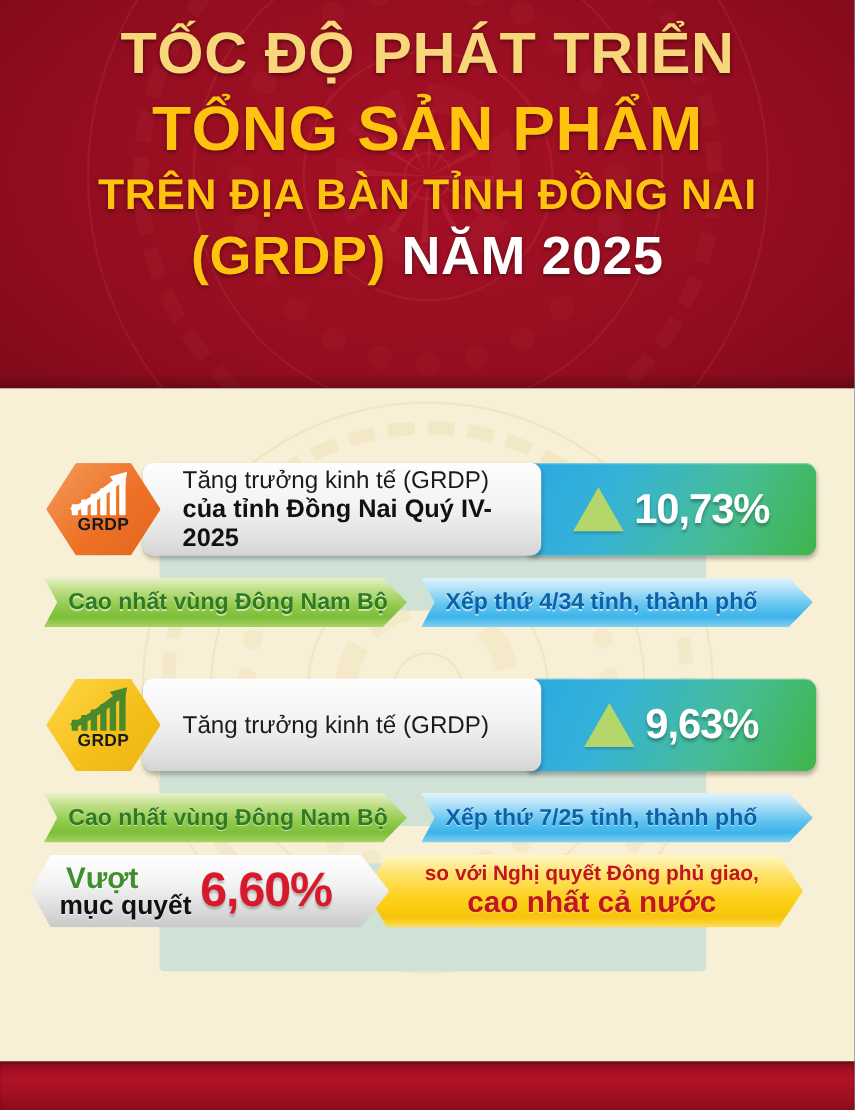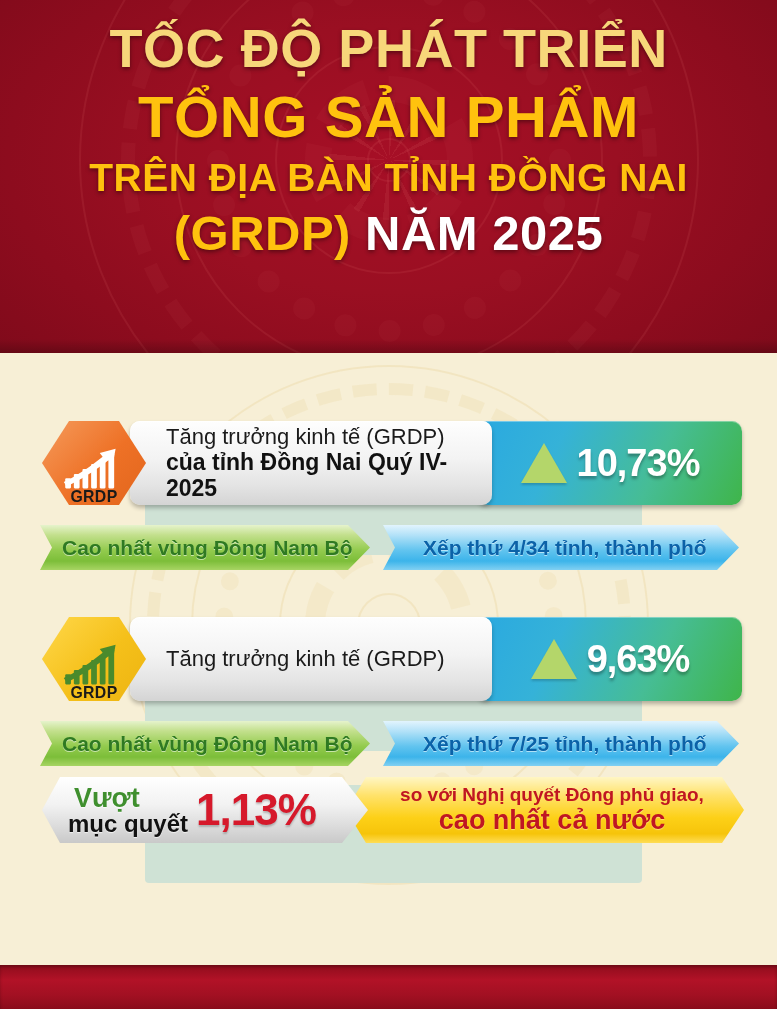--- a/index.html
+++ b/index.html
@@ -101,21 +101,21 @@
   .band {
     position:absolute; background:#cfe2d5; border-radius:4px;
   }
 
   
   .main-row { position:absolute; display:flex; align-items:stretch; height:84px; }
 
   .hex {
     position:relative; width:104px; height:84px; flex:0 0 104px;
     clip-path:polygon(26% 0%, 74% 0%, 100% 50%, 74% 100%, 26% 100%, 0% 50%);
-    display:flex; align-items:flex-end; justify-content:center;
+    display:flex; align-items:flex-start; justify-content:center;
     filter:drop-shadow(2px 3px 3px rgba(0,0,0,.30));
     z-index:3;
   }
   .hex.orange { background:linear-gradient(135deg,#f59b5c 0%,#ee7126 55%,#e2661d 100%); }
   .hex.yellow { background:linear-gradient(135deg,#ffd84a 0%,#f5c01a 55%,#edb411 100%); }
   .hex svg { width:72px; height:62px; margin-top:2px; }
 
   .label-panel {
     position:relative; flex:1 1 auto;
     margin-left:-16px;
@@ -158,21 +158,21 @@
     filter:drop-shadow(2px 3px 3px rgba(0,0,0,.26));
   }
   .chev.green {
     background:linear-gradient(to bottom,#e6f3cc 0%,#c3e08d 22%,#93cb4e 56%,#7cbe39 80%,#a7d463 100%);
   }
   .chev.blue {
     background:linear-gradient(to bottom,#e2f4fd 0%,#b4e2f8 22%,#62c4ef 56%,#3cb4ea 80%,#81d0f2 100%);
   }
   .chev-text { font-size:21px; font-weight:700; line-height:1; white-space:nowrap; }
   .chev.green .chev-text { color:#2f7a22; text-shadow:0 1px 0 rgba(255,255,255,.55); }
-  .chev.blue  .chev-text { color:#0b62a8; text-shadow:0 1px 0 rgba(255,255,255,.55);margin-left:18px; }
+  .chev.blue  .chev-text { color:#0b62a8; text-shadow:0 1px 0 rgba(255,255,255,.55); }
 
   
   .banner-row { position:absolute; display:flex; align-items:stretch; height:66px; }
   .ban-left {
     position:relative; flex:0 0 326px; height:66px;
     background:linear-gradient(to bottom,#ffffff 0%,#f2f2f2 42%,#dcdcdc 74%,#c9c9c9 100%);
     clip-path:polygon(0% 50%, 18px 0%, calc(100% - 26px) 0%, 100% 50%, calc(100% - 26px) 100%, 18px 100%);
     filter:drop-shadow(2px 3px 3px rgba(0,0,0,.28));
     display:flex; align-items:center; padding-left:26px; gap:8px;
     z-index:2;
@@ -305,27 +305,27 @@
       <div class="chev green" style="width:330px;">
         <span class="chev-text">Cao nhất vùng Đông Nam Bộ</span>
       </div>
       <div class="chev blue" style="width:356px; margin-left:13px;">
         <span class="chev-text">Xếp thứ 7/25 tỉnh, thành phố</span>
       </div>
     </div>
 
     <div class="band" style="left:145px; top:432px; width:497px; height:98px;"></div>
 
-    <div class="banner-row" style="left:42px; top:424px; width:702px;">
+    <div class="banner-row" style="left:28px; top:424px; width:702px;">
       <div class="ban-left">
         <div class="ban-stack">
           <span class="w-vuot">Vượt</span>
           <span class="w-muc">mục quyết</span>
         </div>
-        <div class="w-pct">1,13%</div>
+        <div class="w-pct">6,60%</div>
       </div>
       <div class="ban-right">
         <div class="ban-r1">so với Nghị quyết Đông phủ giao,</div>
         <div class="ban-r2">cao nhất cả nước</div>
       </div>
     </div>
 
   </div>
 
   <div class="footer"></div>

